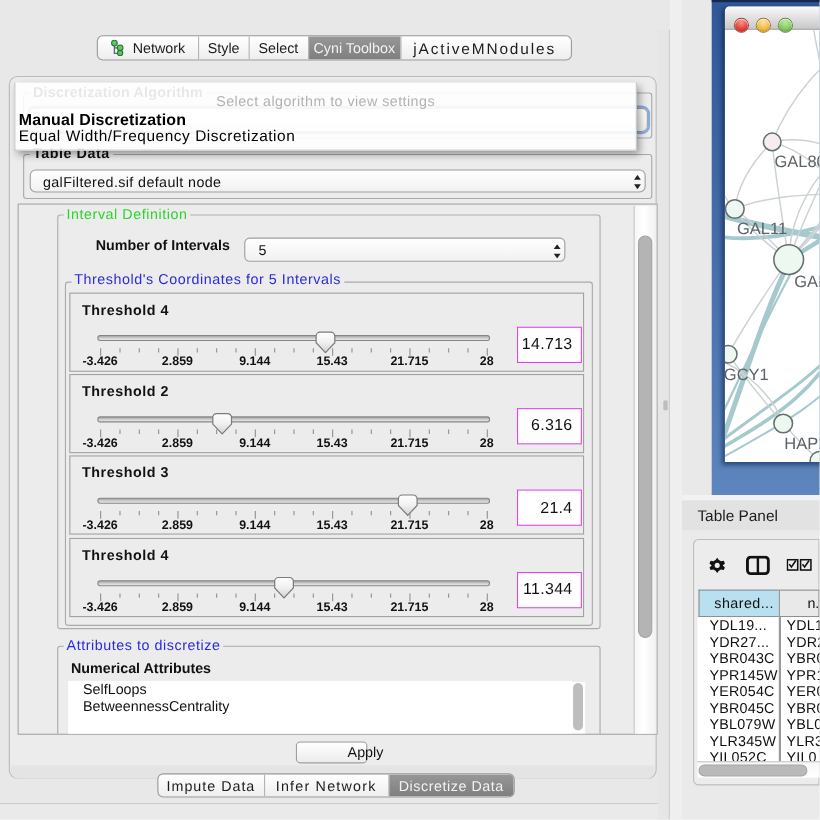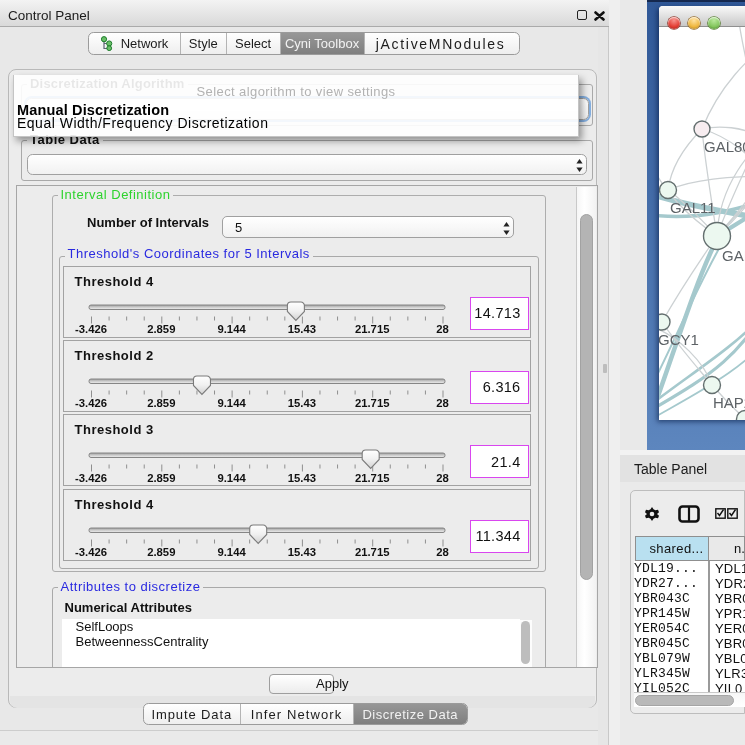--- a/index.html
+++ b/index.html
@@ -93,39 +93,32 @@
 #tptitle span { position:absolute; left:14px; top:6px; font-size:14px; color:#1c1c1c; }
 #tbox { position:absolute; left:10px; top:40px; width:115px; height:224px;
   background:#ececec; border:1px solid #bdbdbd; border-radius:5px 0 0 5px; }
 #thead1 { position:absolute; left:4px; top:44.5px; width:73px; height:25px; background:#b9e0f0;
   border:1px solid #8f8f8f; border-right:none; font-size:13px; color:#111; text-align:center; line-height:24px;
   letter-spacing:0.4px; padding-left:9px; }
 #thead2 { position:absolute; left:77px; top:44.5px; width:37px; height:25px; background:#e9e9e9;
   border:1px solid #8f8f8f; font-size:13px; color:#111; line-height:24px; }
 #trows { position:absolute; left:3px; top:69.5px; width:112px; height:131.5px; background:#fff;
   font-size:13px; color:#111; overflow:hidden; }
-#trows .r { position:absolute; left:0; height:15px; line-height:15px; letter-spacing:0.2px;font-family:Liberation Mono, monospace; }
+#trows .r { position:absolute; left:11px; height:15px; line-height:15px; letter-spacing:0.2px; }
 #trows .r2 { position:absolute; left:81px; height:15px; line-height:15px; letter-spacing:0.2px; }
 #tdiv { position:absolute; left:77px; top:69.5px; width:1.5px; height:131.5px; background:#9a9a9a; }
 #hsb { position:absolute; left:3px; top:201px; width:112px; height:15px;
   background:linear-gradient(#f7f7f7,#ffffff); border-top:1px solid #c9c9c9; }
 #hsb .thumb { position:absolute; left:1px; top:1.5px; width:99px; height:11px;
   background:#b9b9b9; border:1px solid #a5a5a5; border-radius:6px; }
 </style></head>
 <body>
 <div id="root">
 
   <div id="leftwin">
-    <div id="ltitle">
-        <span class="txt">Control Panel</span>
-      <div id="btn-restore"></div>
-      <svg style="position:absolute;left:594px;top:11px;" width="11" height="10" viewBox="0 0 11 10">
-        <path d="M1.5,1.5 L9.5,8.5 M9.5,1.5 L1.5,8.5" stroke="#111" stroke-width="2.6" stroke-linecap="round"></path>
-      </svg>
-    </div>
 
     <div class="seg" style="left:88px; top:32px; width:432px; height:23px;">
       <div class="s" style="width:92px;"><svg width="12" height="15" viewBox="0 0 12 15" style="margin-right:8px;">
         <path d="M3,4 L3,13 M3,7.5 L7.5,7.5 M3,12.5 L7.5,12.5" stroke="#5d6474" stroke-width="1.2" fill="none"></path>
         <circle cx="3" cy="3.2" r="2.6" fill="#6abf69" stroke="#1e7d2c" stroke-width="1"></circle>
         <circle cx="8.2" cy="7.5" r="2.6" fill="#6abf69" stroke="#1e7d2c" stroke-width="1"></circle>
         <circle cx="8.2" cy="12.2" r="2.4" fill="#6abf69" stroke="#1e7d2c" stroke-width="1"></circle>
       </svg>Network</div>
       <div class="s" style="width:45.6px;">Style</div>
       <div class="s" style="width:54px;">Select</div>
@@ -138,20 +131,21 @@
       <div class="group" style="left:12px; top:14px; width:572px; height:42px;">
         <div class="gtitle" style="font-weight:bold; color:#111; letter-spacing:0.2px;">Discretization Algorithm</div>
       </div>
 
       <div class="combo" style="left:17px; top:28px; width:563px; height:22px;
            box-shadow:0 0 0 2px #84aede;"></div>
 
       <div class="group" style="left:12px; top:70px; width:572px; height:41px;">
         <div class="gtitle" style="font-weight:bold; color:#111;">Table Data</div>
         <div class="combo" style="left:5px; top:13px; width:560px; height:21px;">
+          <span class="ctxt">galFiltered.sif default node</span>
           <svg class="stepper" style="left:547px; top:4px;" width="7" height="13" viewBox="0 0 7 13">
             <path d="M3.5,0 L6.6,4.4 L0.4,4.4 z" fill="#222"></path>
               <path d="M3.5,13 L6.6,8.6 L0.4,8.6 z" fill="#222"></path>
           </svg>
         </div>
       </div>
 
       <div id="scrollpane">
 
         <div class="group" style="left:34.5px; top:8.5px; width:494px; height:377px; border-color:#adadad;">

